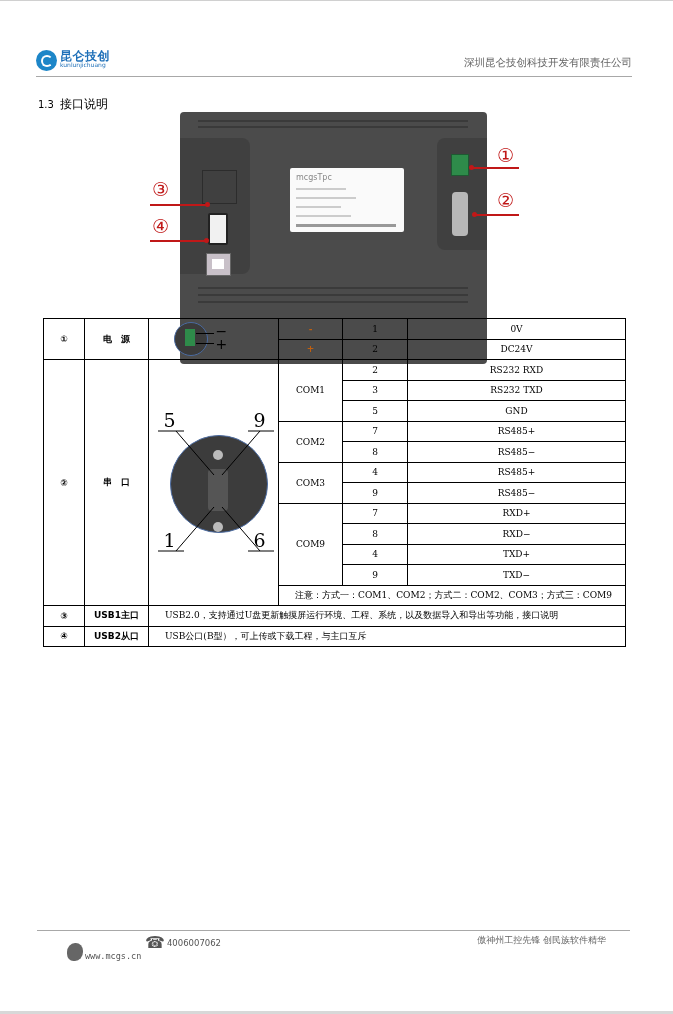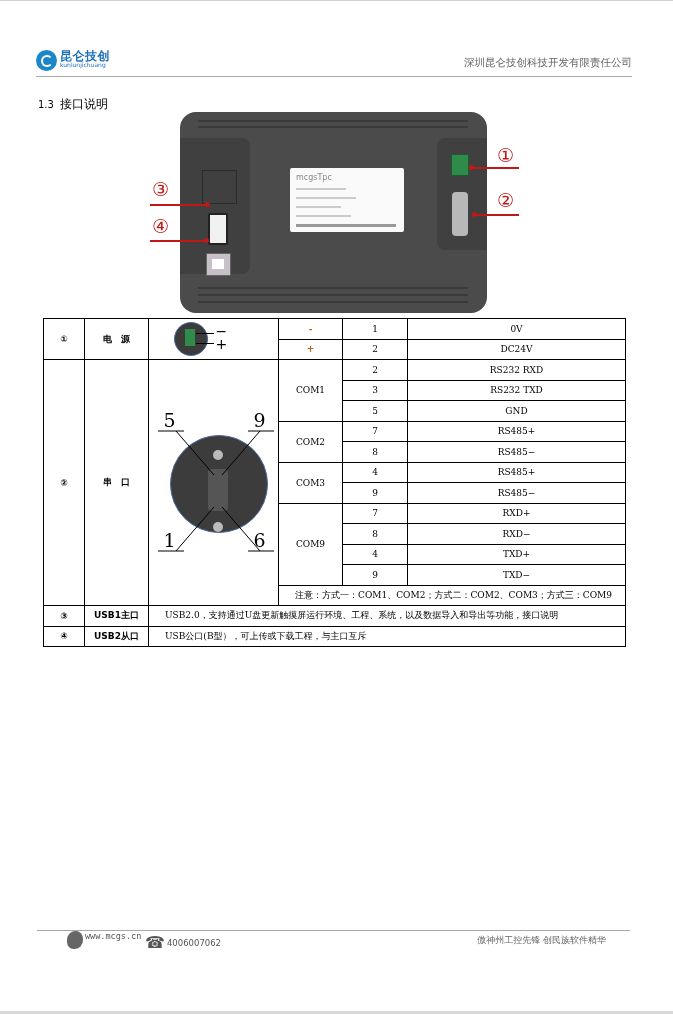--- a/index.html
+++ b/index.html
@@ -9,21 +9,21 @@
   .header{position:absolute;left:36px;top:50px;width:596px;height:26px;border-bottom:1.5px solid #a8a8a8;}
   .logo{position:absolute;left:0;top:0;display:flex;align-items:flex-start;}
   .logo-mark{width:21px;height:21px;border-radius:50%;background:#1d86c8;position:relative;}
   .logo-mark::after{content:"";position:absolute;left:5px;top:5px;width:8px;height:8px;border-radius:50%;border:2px solid #fff;border-right-color:transparent;}
   .logo-text{margin-left:3px;line-height:1;}
   .logo-cn{font-family:"DejaVu Sans",sans-serif;font-weight:bold;font-size:12px;color:#1d6fb8;letter-spacing:0.5px;}
   .logo-en{font-family:"DejaVu Sans",sans-serif;font-size:6px;color:#1d6fb8;}
   .company{position:absolute;right:0;top:6px;font-family:"DejaVu Sans",sans-serif;font-size:10.5px;color:#666;}
   .section-title{position:absolute;left:38px;top:96px;font-family:"DejaVu Sans",sans-serif;font-weight:normal;font-size:12px;}
   .section-title .num{font-size:10px;margin-right:6px;}
-  .device{position:absolute;left:180px;top:112px;width:307px;height:201px;background:#4b4b4b;border-radius:16px;}
+  .device{position:absolute;left:180px;top:112px;width:307px;height:252px;background:#4b4b4b;border-radius:4px;}
   .device .vent{position:absolute;left:18px;height:2px;background:#3a3a3a;width:270px;}
   .panel-left{position:absolute;left:0;top:26px;width:70px;height:136px;background:#404040;border-radius:0 8px 8px 0;}
   .panel-right{position:absolute;right:0;top:26px;width:50px;height:112px;background:#404040;border-radius:8px 0 0 8px;}
   .lan-port{position:absolute;left:22px;top:32px;width:33px;height:32px;border:1.5px solid #2c2c2c;}
   .usb-a{position:absolute;left:28px;top:75px;width:16px;height:28px;background:#f1f1f1;border:2px solid #222;border-radius:2px;}
   .usb-b{position:absolute;left:26px;top:115px;width:23px;height:21px;background:#c8c0c8;border:1px solid #666;}
   .usb-b::after{content:"";position:absolute;left:5px;top:5px;width:12px;height:10px;background:#fff;}
   .label-sticker{position:absolute;left:110px;top:56px;width:114px;height:64px;background:#fafafa;border-radius:2px;}
   .label-sticker .ln{position:absolute;left:6px;height:2px;background:#ccc;}
   .power-term{position:absolute;left:271px;top:42px;width:16px;height:20px;background:#2e8b4a;border:1px solid #1e5a32;}
@@ -40,21 +40,21 @@
   .thumb{position:relative;display:inline-block;width:80px;height:32px;}
   .thumb .circ{position:absolute;left:0;top:0;width:32px;height:32px;border-radius:50%;background:#3b3b3b;border:1px solid #4a6aa0;}
   .thumb .term{position:absolute;left:11px;top:7px;width:10px;height:17px;background:#2e8b4a;}
   .thumb .pm{position:absolute;left:42px;font-size:14px;font-family:"DejaVu Sans",sans-serif;}
   .thumb .pl{position:absolute;left:22px;width:18px;height:1px;background:#000;}
   .db9big{position:relative;width:120px;height:160px;margin:0 auto;}
   .db9big .circ{position:absolute;left:16px;top:32px;width:96px;height:96px;border-radius:50%;background:#3c3c3c;border:1.5px solid #4a6aa0;}
   .db9big .shell{position:absolute;left:54px;top:66px;width:20px;height:42px;background:#555;border-radius:4px;}
   .db9big .pinnum{position:absolute;font-size:19px;font-family:"DejaVu Serif",serif;}
   .footer{position:absolute;left:37px;top:930px;width:593px;border-top:1.5px solid #a8a8a8;}
-  .foot-web{position:absolute;left:5px;top:0;display:flex;align-items:flex-start;font-family:"DejaVu Sans Mono",monospace;font-size:8.5px;color:#555;padding-left:25px;}
+  .foot-web{position:absolute;left:5px;top:12px;display:flex;align-items:flex-end;font-family:"DejaVu Sans Mono",monospace;font-size:8.5px;color:#555;padding-left:25px;}
   .foot-tel{position:absolute;left:108px;top:4px;display:flex;align-items:center;font-family:"DejaVu Sans",sans-serif;font-size:8.5px;color:#555;}
   .foot-slogan{position:absolute;right:24px;top:3px;font-family:"DejaVu Sans",sans-serif;font-size:9px;color:#666;}
   .ie-icon{width:16px;height:18px;background:#666;border-radius:50% 45% 50% 40%;margin-right:2px;}
   .phone-icon{font-size:16px;color:#555;margin-right:2px;line-height:1;}
 </style>
 </head>
 <body>
 
 <div class="topline"></div>
 

